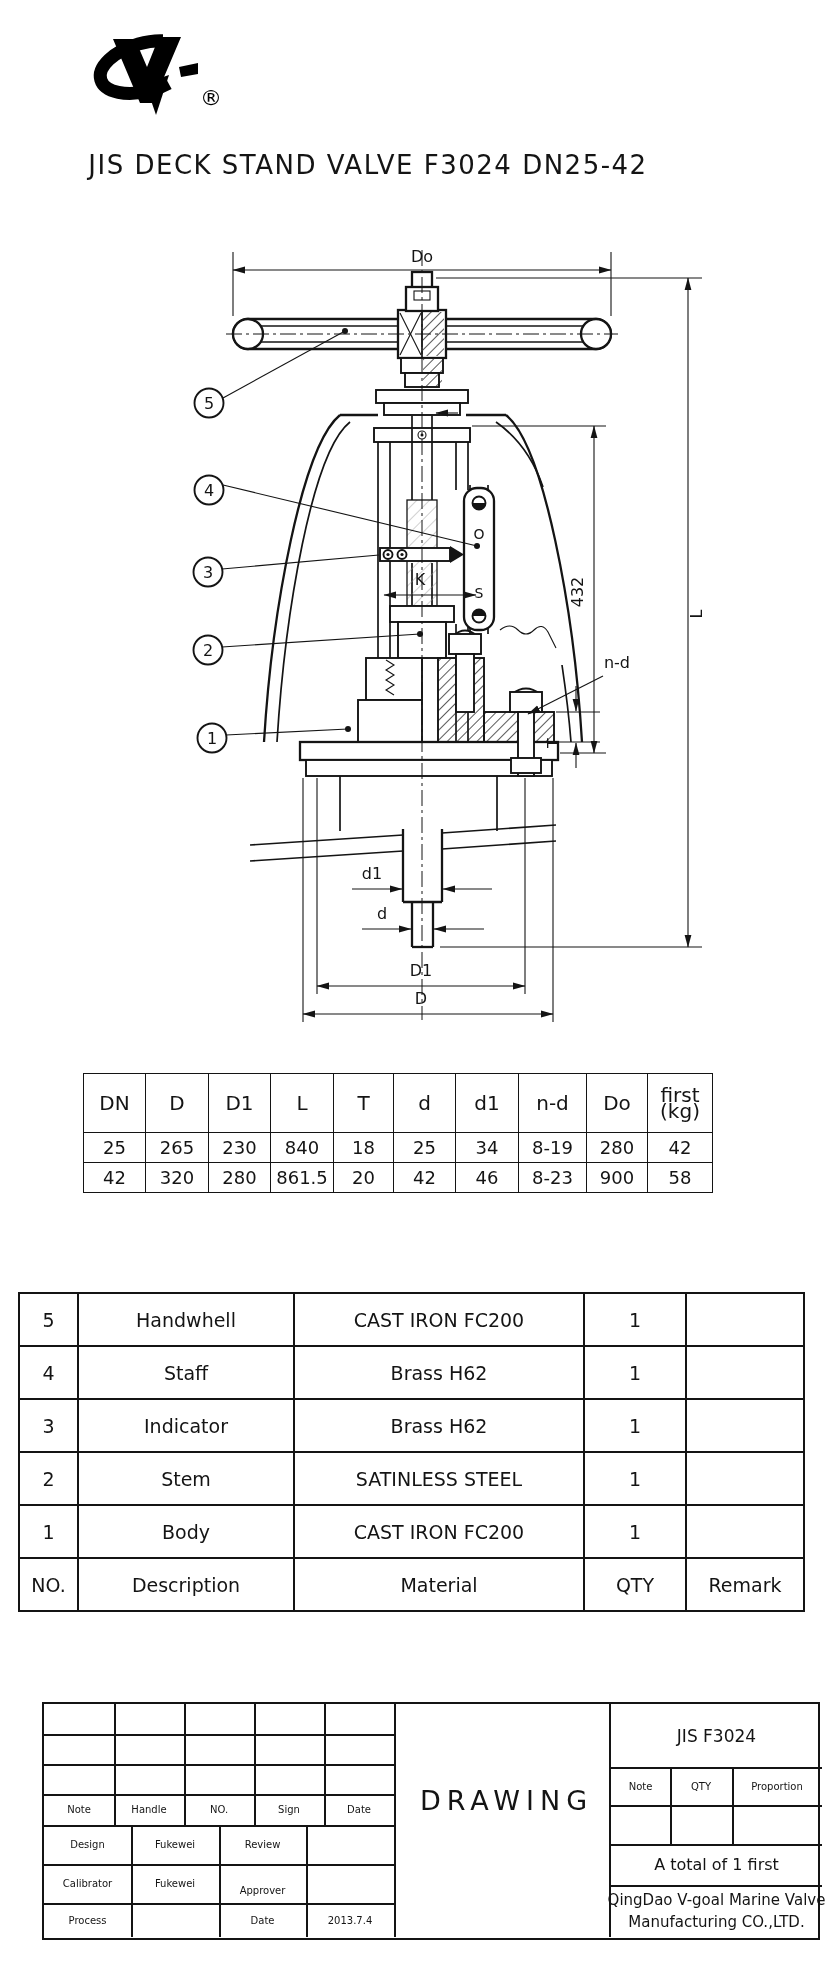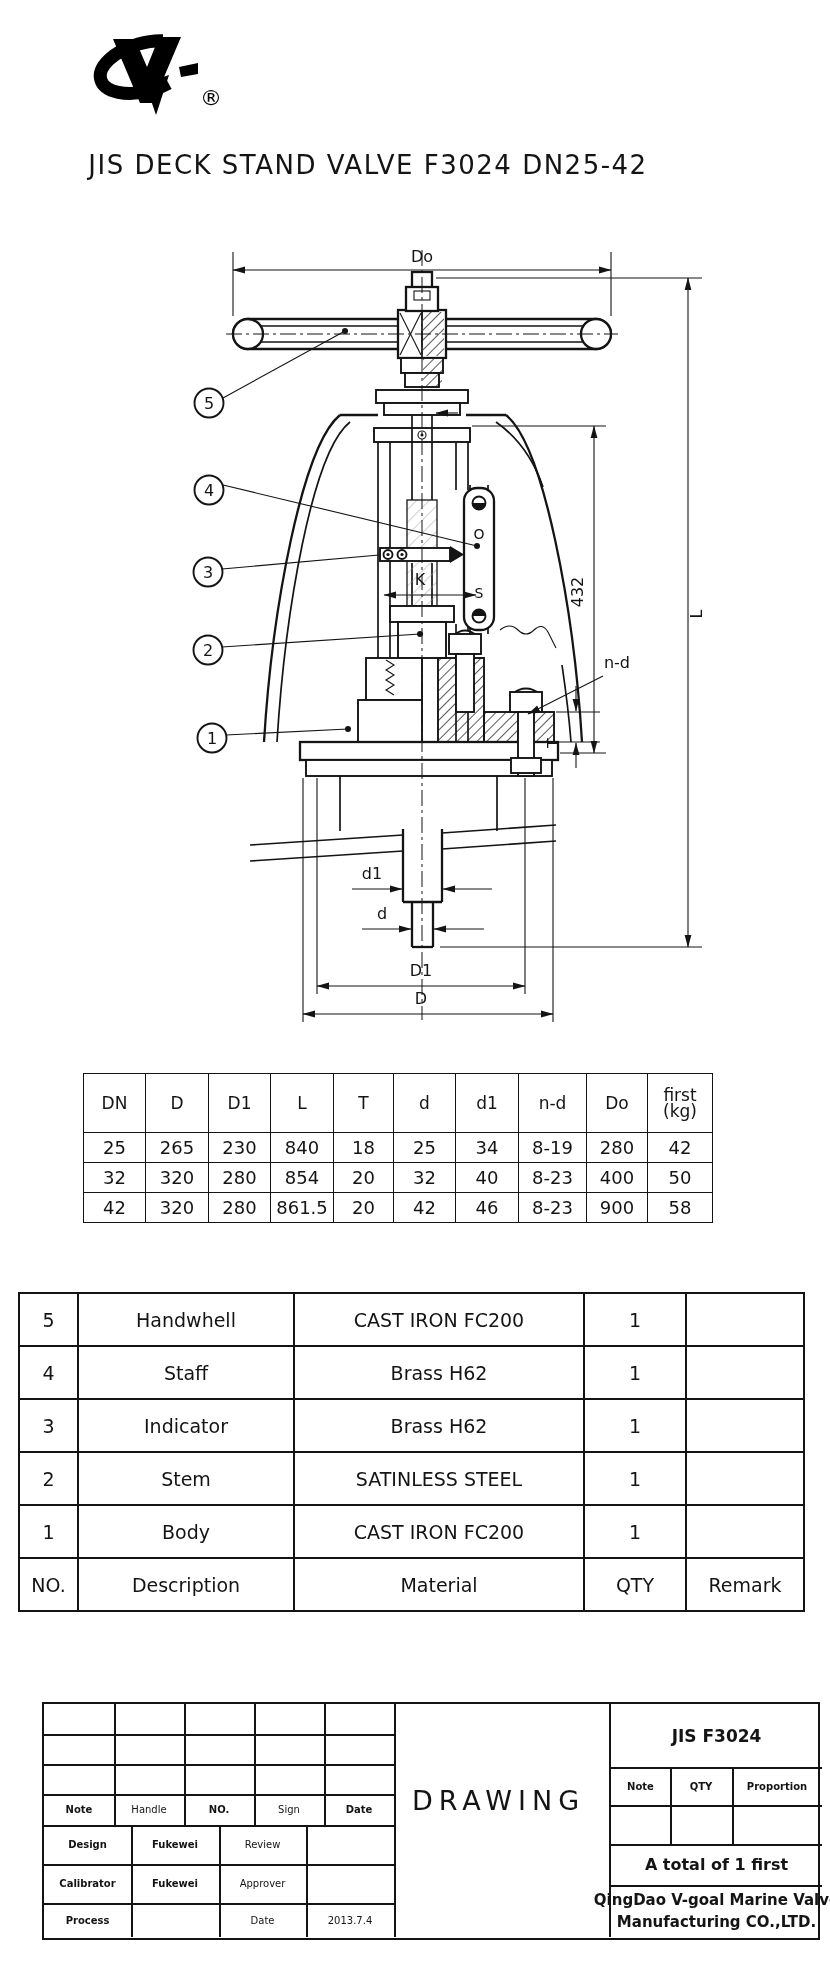--- a/index.html
+++ b/index.html
@@ -5,29 +5,29 @@
   html,body{margin:0;padding:0;background:#fff;}
   body{width:830px;height:1988px;position:relative;font-family:"DejaVu Sans",sans-serif;color:#141414;}
   .page{position:absolute;left:0;top:0;width:830px;height:1988px;background:#fff;overflow:hidden;}
   .abs{position:absolute;}
   .title{position:absolute;left:0;top:150px;width:736px;text-align:center;font-size:26px;letter-spacing:1.5px;white-space:nowrap;}
   
   table{border-collapse:collapse;position:absolute;table-layout:fixed;background:#fff;}
   td{border:1.6px solid #141414;text-align:center;vertical-align:middle;padding:0;overflow:hidden;white-space:nowrap;}
   .dims{left:83px;top:1073px;font-size:18px;}
   .dims td{height:29px;}
-  .dims tr.hd td{height:58px;font-size:17px;}
+  .dims tr.hd td{height:58px;font-size:20px;}
   .dims .weighthd{font-size:14px;line-height:16px;}
   .parts{left:18px;top:1292px;font-size:19px;}
   .parts td{height:51px;border-width:2px;}
   
   .tb{position:absolute;left:42px;top:1702px;width:778px;height:238px;border:2.4px solid #141414;box-sizing:border-box;background:#fff;}
   .hl,.vl{position:absolute;background:#141414;}
   .tc{position:absolute;display:flex;align-items:center;justify-content:center;font-size:10px;white-space:nowrap;}
-  .b{font-weight:bold;}
+  .b{font-weight:normal;}
   .drawingword{font-size:27px;letter-spacing:6px;}
   .company{flex-direction:column;line-height:22px;font-size:15px;}
   
   .s1{stroke:#141414;stroke-width:2.3;fill:none;}
   .s2{stroke:#141414;stroke-width:1.7;fill:none;}
   .sw{stroke:#141414;stroke-width:2.3;fill:#fff;}
   .sw2{stroke:#141414;stroke-width:1.9;fill:#fff;}
   .tn{stroke:#141414;stroke-width:1.1;fill:none;}
   .cl{stroke:#141414;stroke-width:1;fill:none;stroke-dasharray:16 4 3 4;}
   .dt{font-size:16px;fill:#141414;text-anchor:middle;font-family:"DejaVu Sans",sans-serif;}
@@ -282,32 +282,20 @@
       <td>230</td>
       <td>840</td>
       <td>18</td>
       <td>25</td>
       <td>34</td>
       <td>8-19</td>
       <td>280</td>
       <td>42</td>
     </tr>
     <tr>
-      <td>32</td>
-      <td>320</td>
-      <td>280</td>
-      <td>854</td>
-      <td>20</td>
-      <td>32</td>
-      <td>40</td>
-      <td>8-23</td>
-      <td>400</td>
-      <td>50</td>
-    </tr>
-    <tr>
       <td>42</td>
       <td>320</td>
       <td>280</td>
       <td>861.5</td>
       <td>20</td>
       <td>42</td>
       <td>46</td>
       <td>8-23</td>
       <td>900</td>
       <td>58</td>
@@ -399,26 +387,26 @@
     <div class="tc b" style="left:0;top:90px;width:70px;height:31px">Note</div>
     <div class="tc" style="left:70px;top:90px;width:70px;height:31px">Handle</div>
     <div class="tc b" style="left:140px;top:90px;width:70px;height:31px">NO.</div>
     <div class="tc" style="left:210px;top:90px;width:70px;height:31px">Sign</div>
     <div class="tc b" style="left:280px;top:90px;width:70px;height:31px">Date</div>
     <div class="tc b" style="left:0;top:121px;width:87px;height:39px">Design</div>
     <div class="tc b" style="left:87px;top:121px;width:88px;height:39px">Fukewei</div>
     <div class="tc" style="left:175px;top:121px;width:87px;height:39px">Review</div>
     <div class="tc b" style="left:0;top:160px;width:87px;height:39px">Calibrator</div>
     <div class="tc b" style="left:87px;top:160px;width:88px;height:39px">Fukewei</div>
-    <div class="tc" style="left:175px;top:160px;width:87px;height:39px">Approver</div>
+    <div class="tc" style="left:175px;top:167px;width:87px;height:39px">Approver</div>
     <div class="tc b" style="left:0;top:199px;width:87px;height:34px">Process</div>
     <div class="tc" style="left:175px;top:199px;width:87px;height:34px">Date</div>
     <div class="tc" style="left:262px;top:199px;width:88px;height:34px">2013.7.4</div>
 
-    <div class="tc drawingword" style="left:348px;top:0;width:213px;height:192px">DRAWING</div>
+    <div class="tc drawingword" style="left:356px;top:0;width:213px;height:192px">DRAWING</div>
 
     <div class="tc b" style="left:567px;top:0;width:211px;height:63px;font-size:17px">JIS F3024</div>
     <div class="tc b" style="left:567px;top:63px;width:59px;height:38px">Note</div>
     <div class="tc b" style="left:626px;top:63px;width:62px;height:38px">QTY</div>
     <div class="tc b" style="left:688px;top:63px;width:90px;height:38px">Proportion</div>
     <div class="tc b" style="left:567px;top:140px;width:211px;height:41px;font-size:16px">A total of 1 first</div>
     <div class="tc b company" style="left:567px;top:181px;width:211px;height:52px">
       <div>QingDao V-goal Marine Valve</div>
       <div>Manufacturing CO.,LTD.</div>
     </div>

